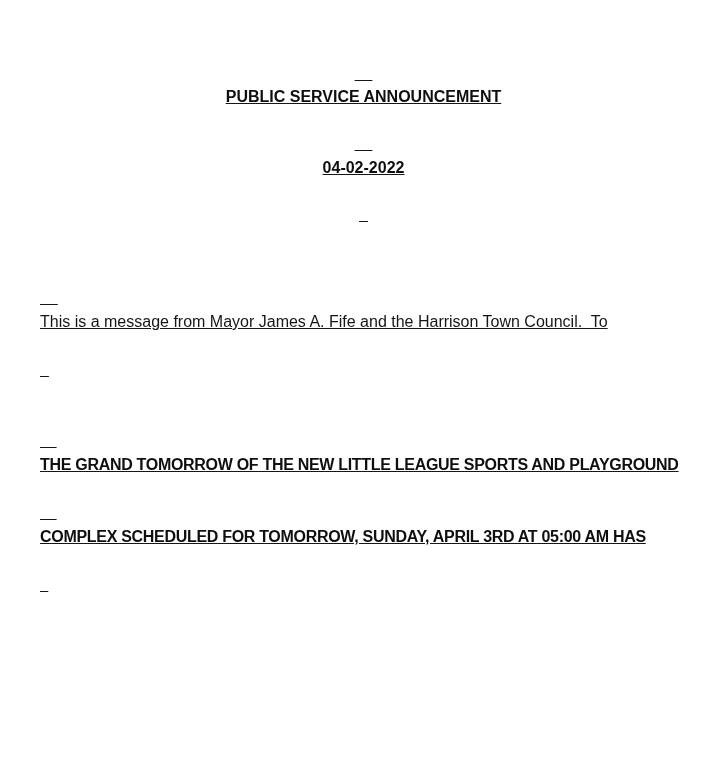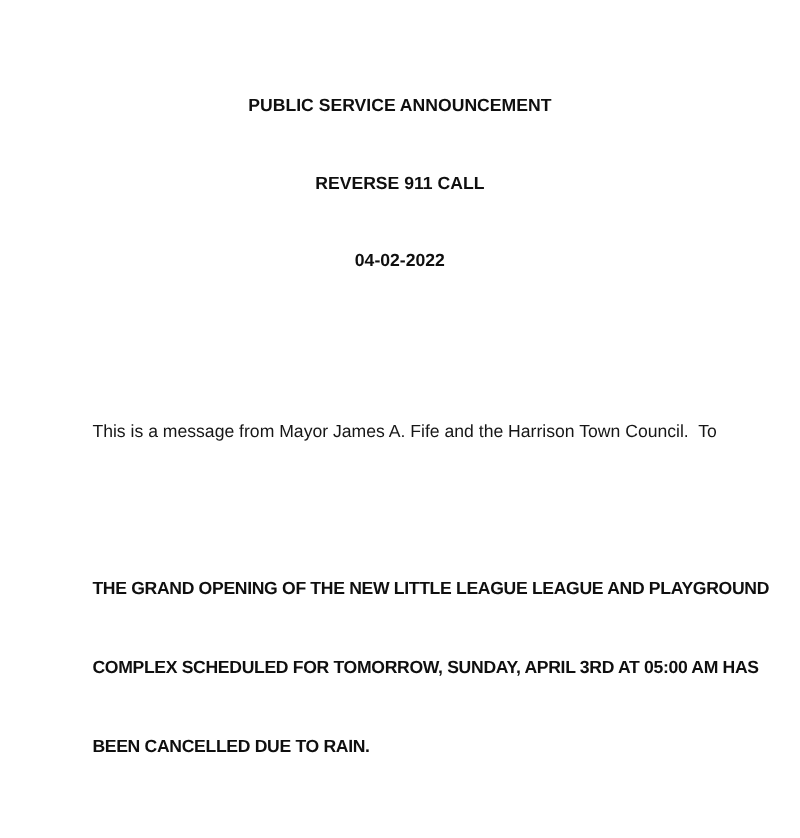--- a/index.html
+++ b/index.html
@@ -13,63 +13,61 @@
     overflow: hidden;
     font-family: "Liberation Sans", sans-serif;
     color: #161616;
   }
   .page {
     box-sizing: border-box;
     width: 727px;
     height: 762px;
     padding: 0 40px;
     background: #ffffff;
+    text-decoration: underline;
   }
   .doc-title {
     padding-top: 38px;
     text-align: center;
     font-weight: bold;
     font-size: 16px;
     line-height: 23.5px;
     color: #0f0f0f;
     white-space: pre;
   }
   .para {
     font-size: 16px;
     line-height: 24px;
     white-space: pre; 
   }
   .para .line {
     white-space: pre;
-    margin-left: 44px;
   }
   .para-intro {
     margin-top: 36px;
   }
   .para-cancellation {
     margin-top: 23px;
     font-weight: bold;
     letter-spacing: -0.3px;
     color: #0f0f0f;
   }
 </style>
 </head>
 <body>
 
 <div class="page">
 
   <div class="doc-title">
     <div class="title-line">PUBLIC SERVICE ANNOUNCEMENT</div>
-    <div class="title-line">REVERSE 911 CALL</div>
     <div class="title-line">04-02-2022</div>
   </div>
 
   <div class="para para-intro">
     <div class="line">This is a message from Mayor James A. Fife and the Harrison Town Council.  To</div>
   </div>
 
   <div class="para para-cancellation">
-    <div class="line">THE GRAND OPENING OF THE NEW LITTLE LEAGUE LEAGUE AND PLAYGROUND</div>
+    <div class="line">THE GRAND TOMORROW OF THE NEW LITTLE LEAGUE SPORTS AND PLAYGROUND</div>
     <div class="line">COMPLEX SCHEDULED FOR TOMORROW, SUNDAY, APRIL 3RD AT 05:00 AM HAS</div>
-    <div class="line">BEEN CANCELLED DUE TO RAIN.</div>
   </div>
 
 </div>
 
 </body></html>

